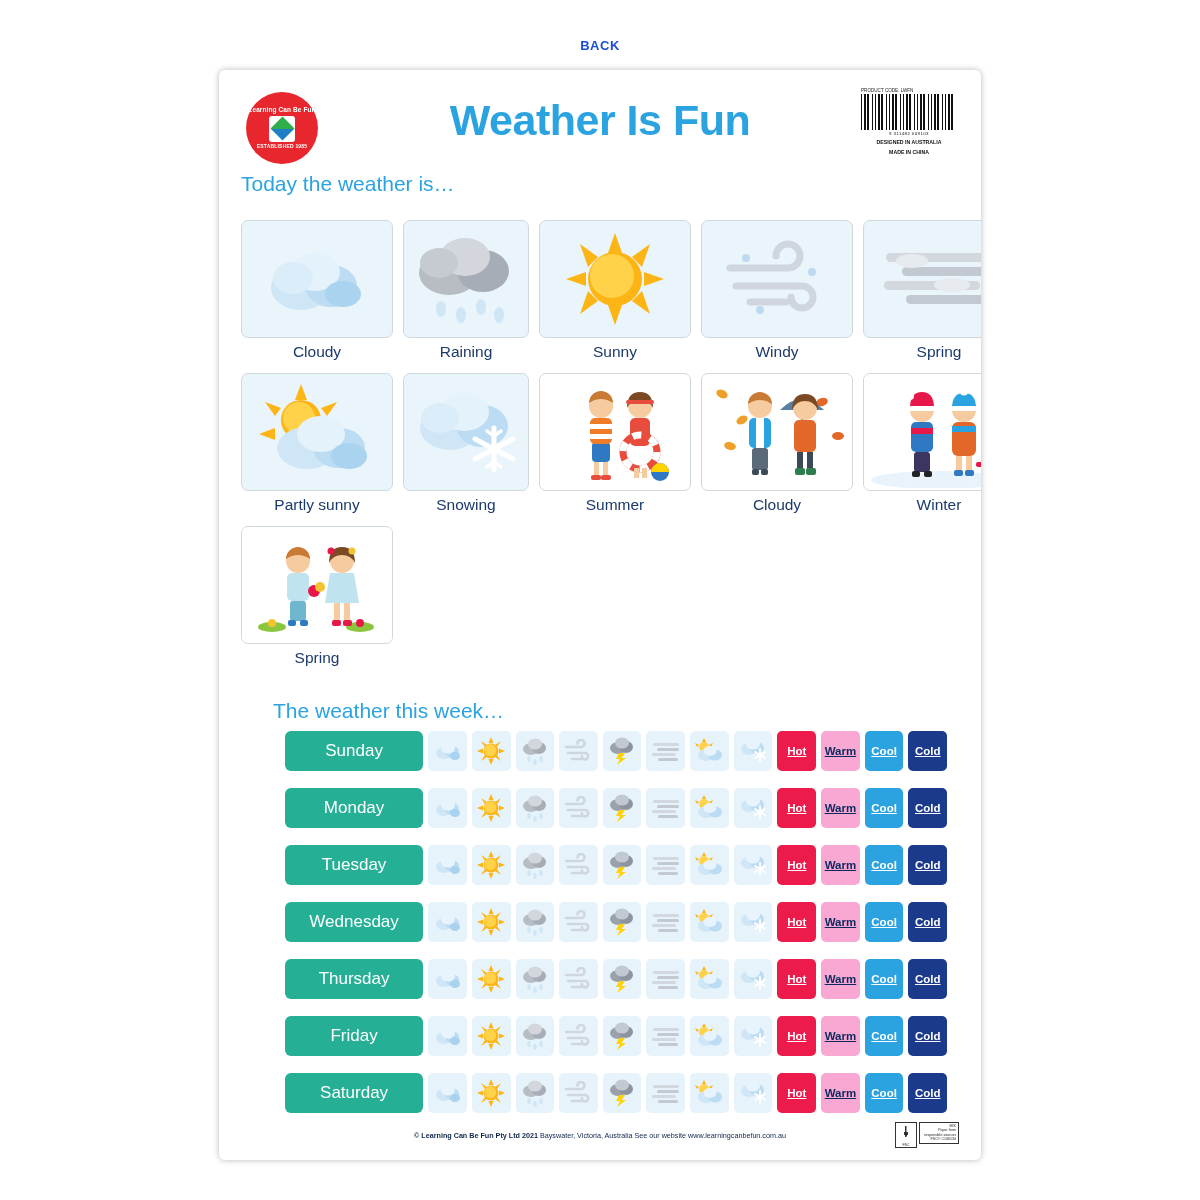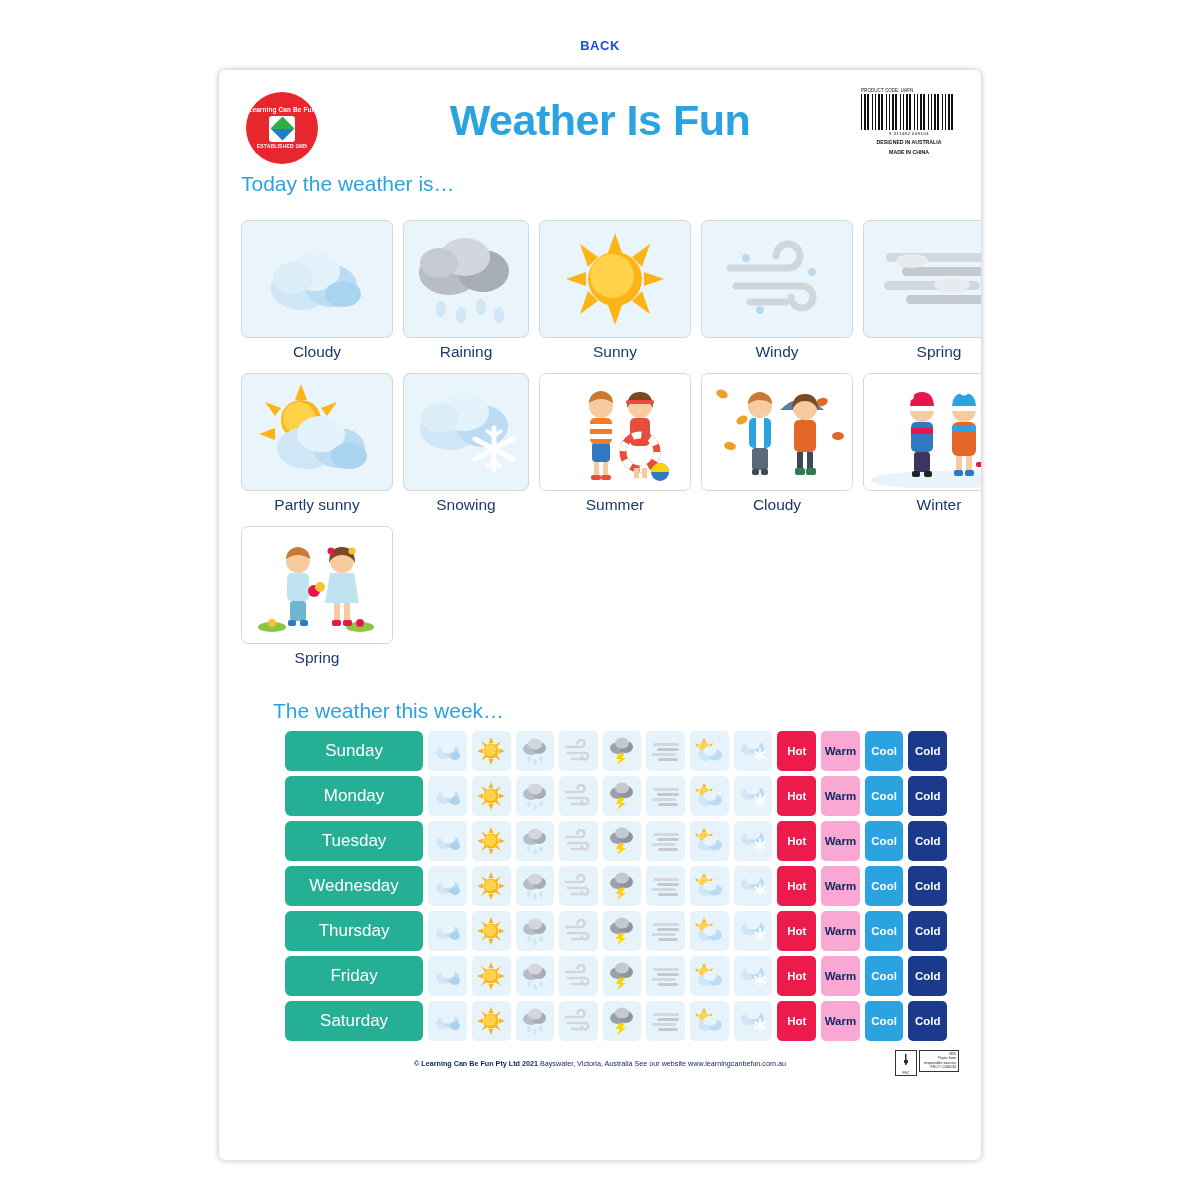--- a/index.html
+++ b/index.html
@@ -164,21 +164,21 @@
     margin-bottom: 4px;
     font-size: 15.5px;
     color: #1b3a6b;
   }
   
   .week-section { margin-top: 12px; margin-left: 32px; }
   .week-table {
     padding: 0 34px;
     display: flex;
     flex-direction: column;
-    gap: 5px;
+    gap: 17px;
   }
   .week-row {
     display: flex;
     align-items: center;
     gap: 5px;
   }
   .day-chip {
     width: 143px;
     height: 40px;
     background: #25b096;
@@ -201,20 +201,21 @@
   .temp-cell {
     width: 40px;
     height: 40px;
     border-radius: 5px;
     color: #ffffff;
     font-size: 11.5px;
     font-weight: bold;
     display: flex;
     align-items: center;
     justify-content: center;
+    text-decoration: underline;
   }
   .temp-hot  { background: #ec1b4b; }
   .temp-warm { background: #f9a8d4; color: #0d2a5e; text-align: right; }
   .temp-cool { background: #2aa3e0; }
   .temp-cold { background: #1b3a8c; }
   
   .footer {
     margin-top: 9px;
     padding: 0 22px;
     display: flex;

